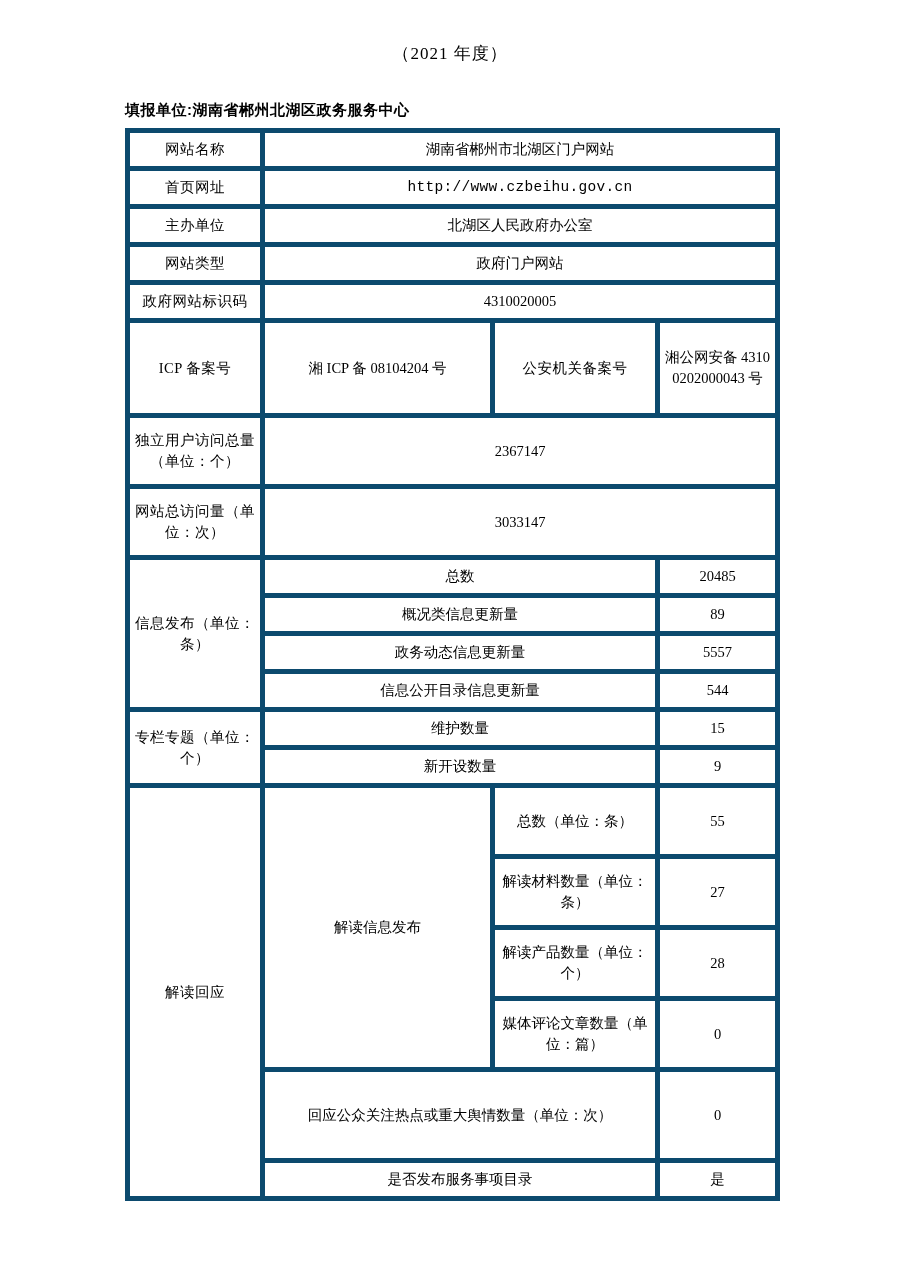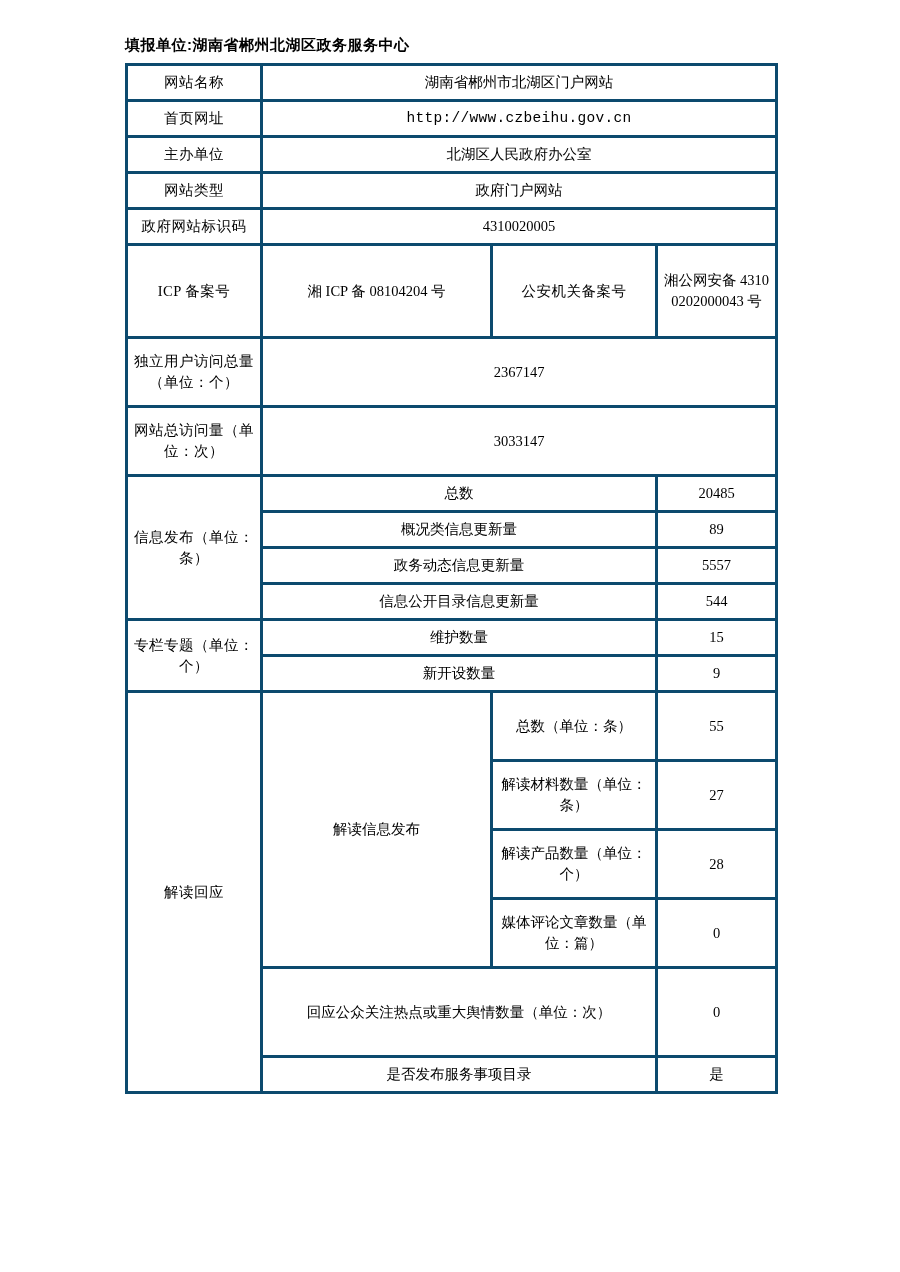--- a/index.html
+++ b/index.html
@@ -42,21 +42,21 @@
     font-family: "Liberation Sans", "DejaVu Sans", sans-serif;
     letter-spacing: 0.5px;
   }
   table.report {
     border-collapse: collapse;
     width: 650px;
     margin-top: 8px;
     table-layout: fixed;
   }
   table.report td {
-    border: 3px solid #0c4a6e;
+    border: 5px solid #0c4a6e;
     font-size: 14.5px;
     text-align: center;
     vertical-align: middle;
     padding: 6px 4px;
     line-height: 1.45;
     word-break: break-all;
   }
   td.label {
     letter-spacing: 0.5px;
   }
@@ -67,20 +67,21 @@
   }
   .tall {
     height: 54px;
   }
 </style>
 </head>
 <body>
 
 <div class="page">
 
+  <div class="doc-subtitle">（2021 年度）</div>
   <div class="org-line">填报单位:湖南省郴州北湖区政务服务中心</div>
 
   <table class="report">
     <colgroup>
       <col style="width:135px">
       <col style="width:230px">
       <col style="width:165px">
       <col style="width:120px">
     </colgroup>
     <tbody>

